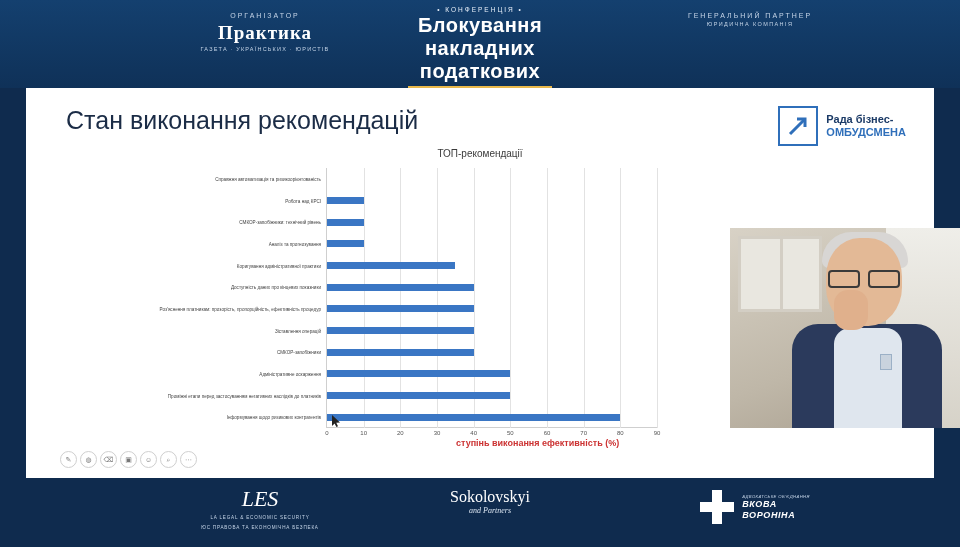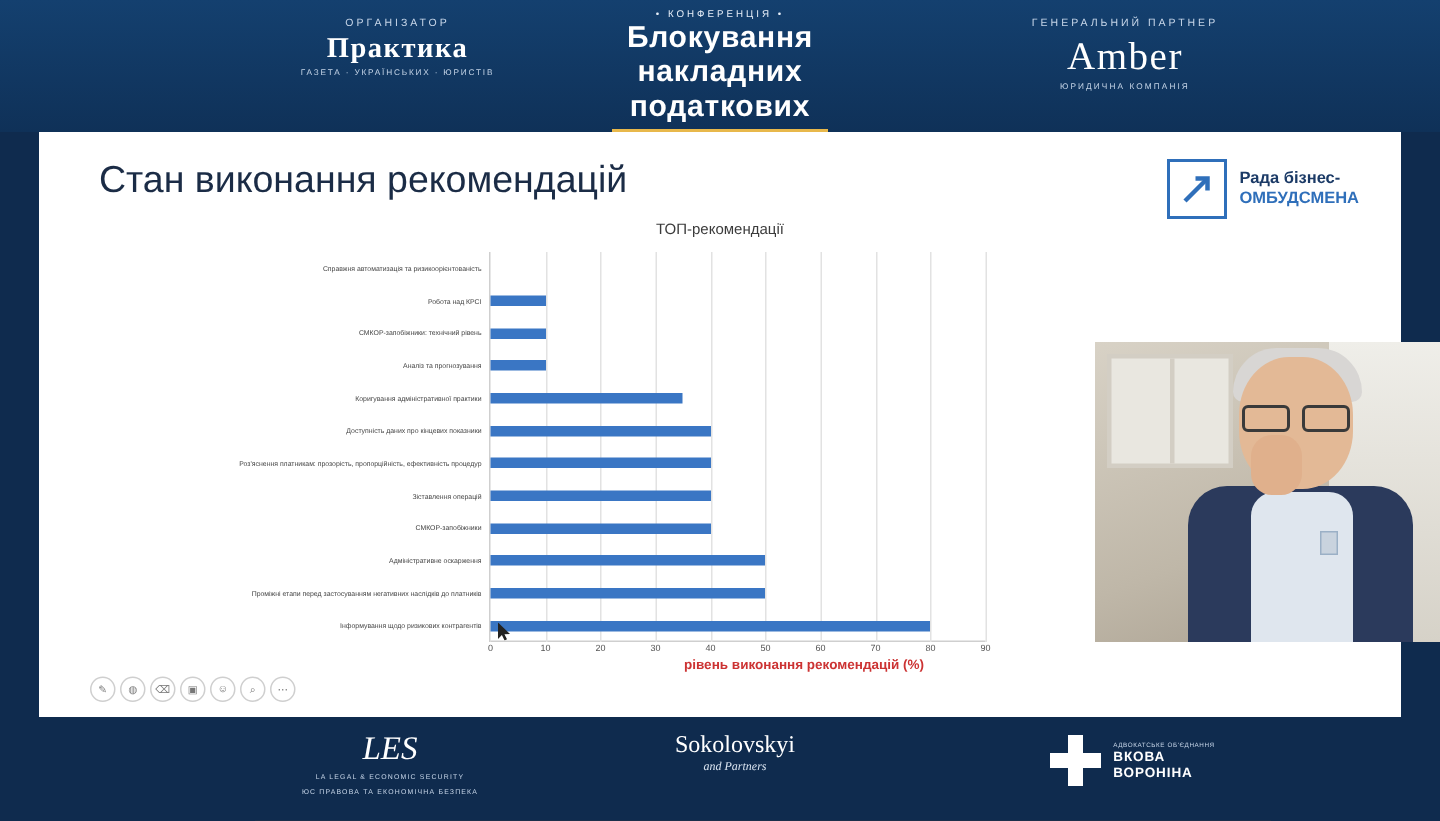--- a/index.html
+++ b/index.html
@@ -74,21 +74,21 @@
   .cam .badge{position:absolute;left:150px;top:126px;width:10px;height:14px;background:#c9d3de;border:1px solid #9bb0c6;}
 
   .footer{position:absolute;left:0;bottom:0;width:960px;height:69px;background:#0f2b4e;color:#dfe8f3;}
   .f-item{position:absolute;text-align:center;}
   .f-les{left:190px;top:8px;width:140px;}
   .les-mark{font-family:"Liberation Serif",serif;font-size:22px;color:#ffffff;font-style:italic;}
   .les-sub{font-size:4.6px;letter-spacing:.8px;color:#c6d5e8;margin-top:3px;line-height:1.5;}
   .f-sok{left:400px;top:10px;width:180px;}
   .sok-mark{font-size:16px;color:#fff;font-family:Liberation Serif, serif;}
   .sok-sub{font-size:8px;color:#dbe5f1;font-style:italic;font-family:"Liberation Serif",serif;}
-  .f-vok{left:640px;top:12px;width:230px;display:flex;align-items:center;justify-content:center;gap:8px;}
+  .f-vok{left:640px;top:12px;width:230px;display:flex;align-items:center;justify-content:center;gap:8px;font-style:italic;}
   .cross{width:34px;height:34px;position:relative;}
   .cross:before,.cross:after{content:"";position:absolute;background:#fff;}
   .cross:before{left:12px;top:0;width:10px;height:34px;}
   .cross:after{left:0;top:12px;width:34px;height:10px;}
   .vok-text{text-align:left;line-height:1.2;}
   .vok-tiny{font-size:4.2px;color:#c6d5e8;letter-spacing:.4px;}
   .vok-name{font-size:9px;font-weight:bold;color:#fff;letter-spacing:.6px;}
 </style>
 </head>
 <body>
@@ -107,21 +107,20 @@
       <div class="conf-title">Блокування</div>
       <div class="conf-title">накладних</div>
       <div class="conf-title">податкових</div>
       <div class="conf-rule"></div>
       <div class="conf-date">3 травня 2023 року</div>
       <div class="conf-online">ONLINE</div>
     </div>
 
     <div class="partner">
       <div class="partner-label">ГЕНЕРАЛЬНИЙ ПАРТНЕР</div>
-      <div class="partner-name">Amber</div>
       <div class="partner-sub">ЮРИДИЧНА КОМПАНІЯ</div>
     </div>
   </div>
 
   <div class="slide">
     <div class="slide-title">Стан виконання рекомендацій</div>
 
     <div class="logo-box">
       <div class="logo-mark">
         <svg width="26" height="26" viewBox="0 0 26 26">
@@ -182,21 +181,21 @@
         <div class="cat" style="top: 249.167px; left: -300px; width: 294px;">Інформування щодо ризикових контрагентів</div>
         <div class="bar" title="Інформування щодо ризикових контрагентів: 80" style="left: 0px; top: 245.667px; width: 293.333px; background: rgb(58, 118, 196);"></div>
       </div>
 
     <div class="cursor">
       <svg width="8" height="12" viewBox="0 0 8 12">
           <path d="M0 0 L0 11 L2.6 8.4 L4.4 12 L6 11.2 L4.3 7.8 L8 7.6 Z" fill="#222"></path>
         </svg>
     </div>
 
-    <div class="xlabel">рівень виконання рекомендацій  (%)</div>
+    <div class="xlabel">ступінь виконання ефективність  (%)</div>
 
     <div class="toolbar" id="toolbar">
         <div class="tb">✎</div>
         <div class="tb">◍</div>
         <div class="tb">⌫</div>
         <div class="tb">▣</div>
         <div class="tb">☺</div>
         <div class="tb">⌕</div>
         <div class="tb">⋯</div>
       </div>

